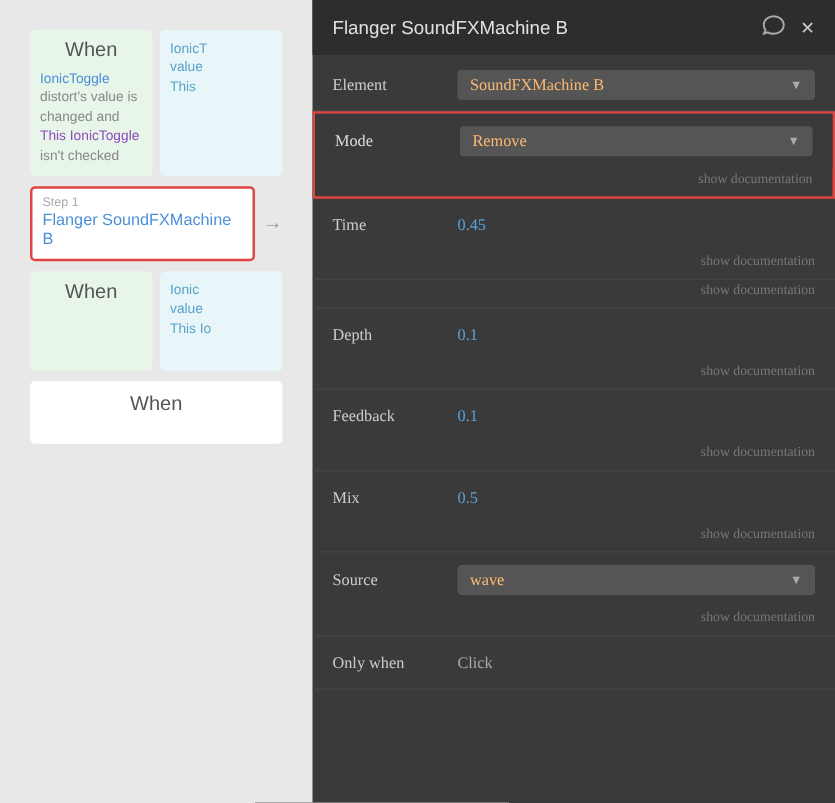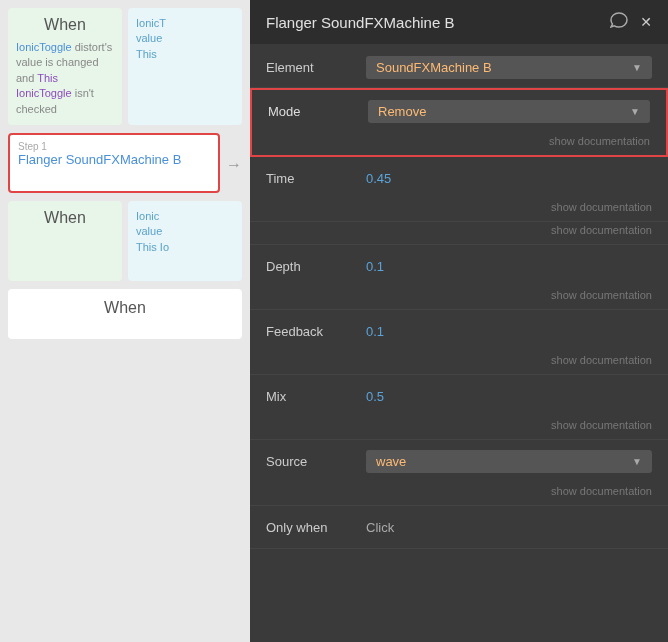--- a/index.html
+++ b/index.html
@@ -13,21 +13,21 @@
       display: flex;
     }
 
     
     .left-panel {
       width: 250px;
       height: 642px;
       background: #e8e8e8;
       overflow: hidden;
       flex-shrink: 0;
-      padding: 8px;
+      padding: 24px;
       display: flex;
       flex-direction: column;
       gap: 8px;
     }
 
     .card-title {
       font-size: 16px;
       color: #555;
       text-align: center;
       margin-bottom: 6px;
@@ -170,20 +170,21 @@
       font-size: 16px;
       background: none;
       border: none;
       padding: 0;
     }
 
     .panel-body {
       flex: 1;
       overflow-y: auto;
       padding: 0;
+      font-family: Liberation Serif, serif;
     }
 
     .prop-row {
       display: flex;
       flex-direction: column;
       border-bottom: 1px solid #444;
     }
 
     .prop-main {
       display: flex;

